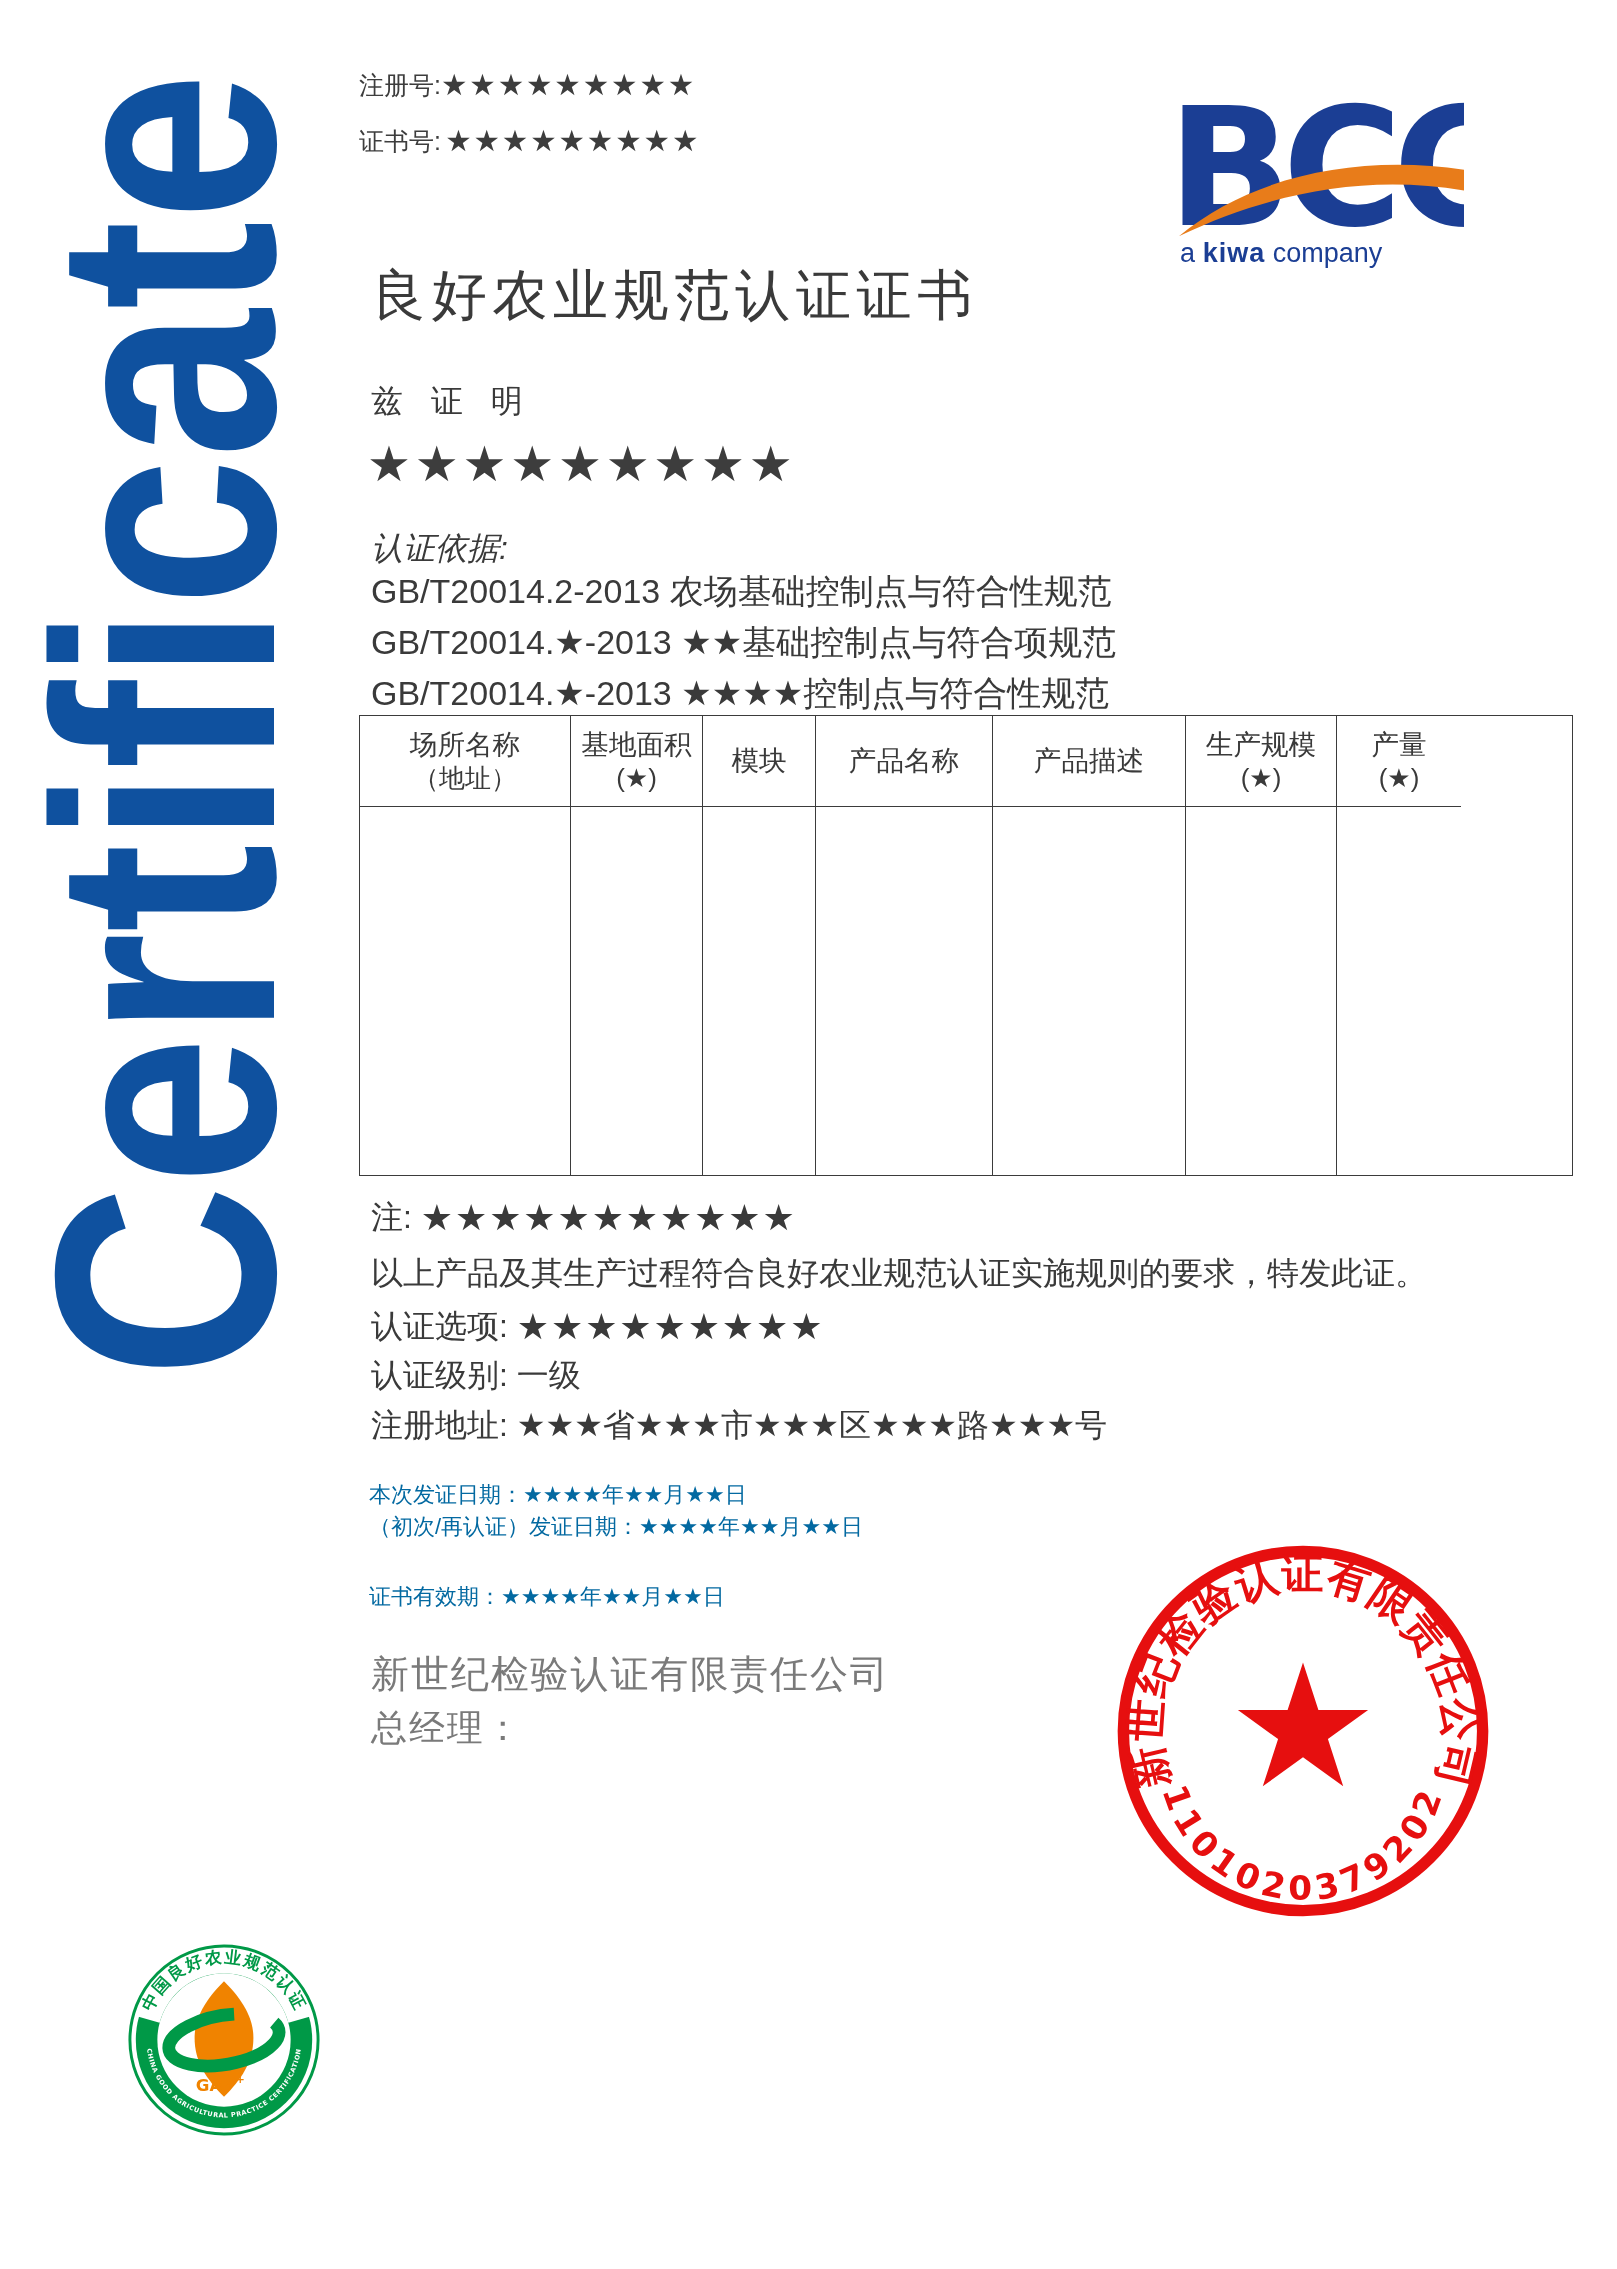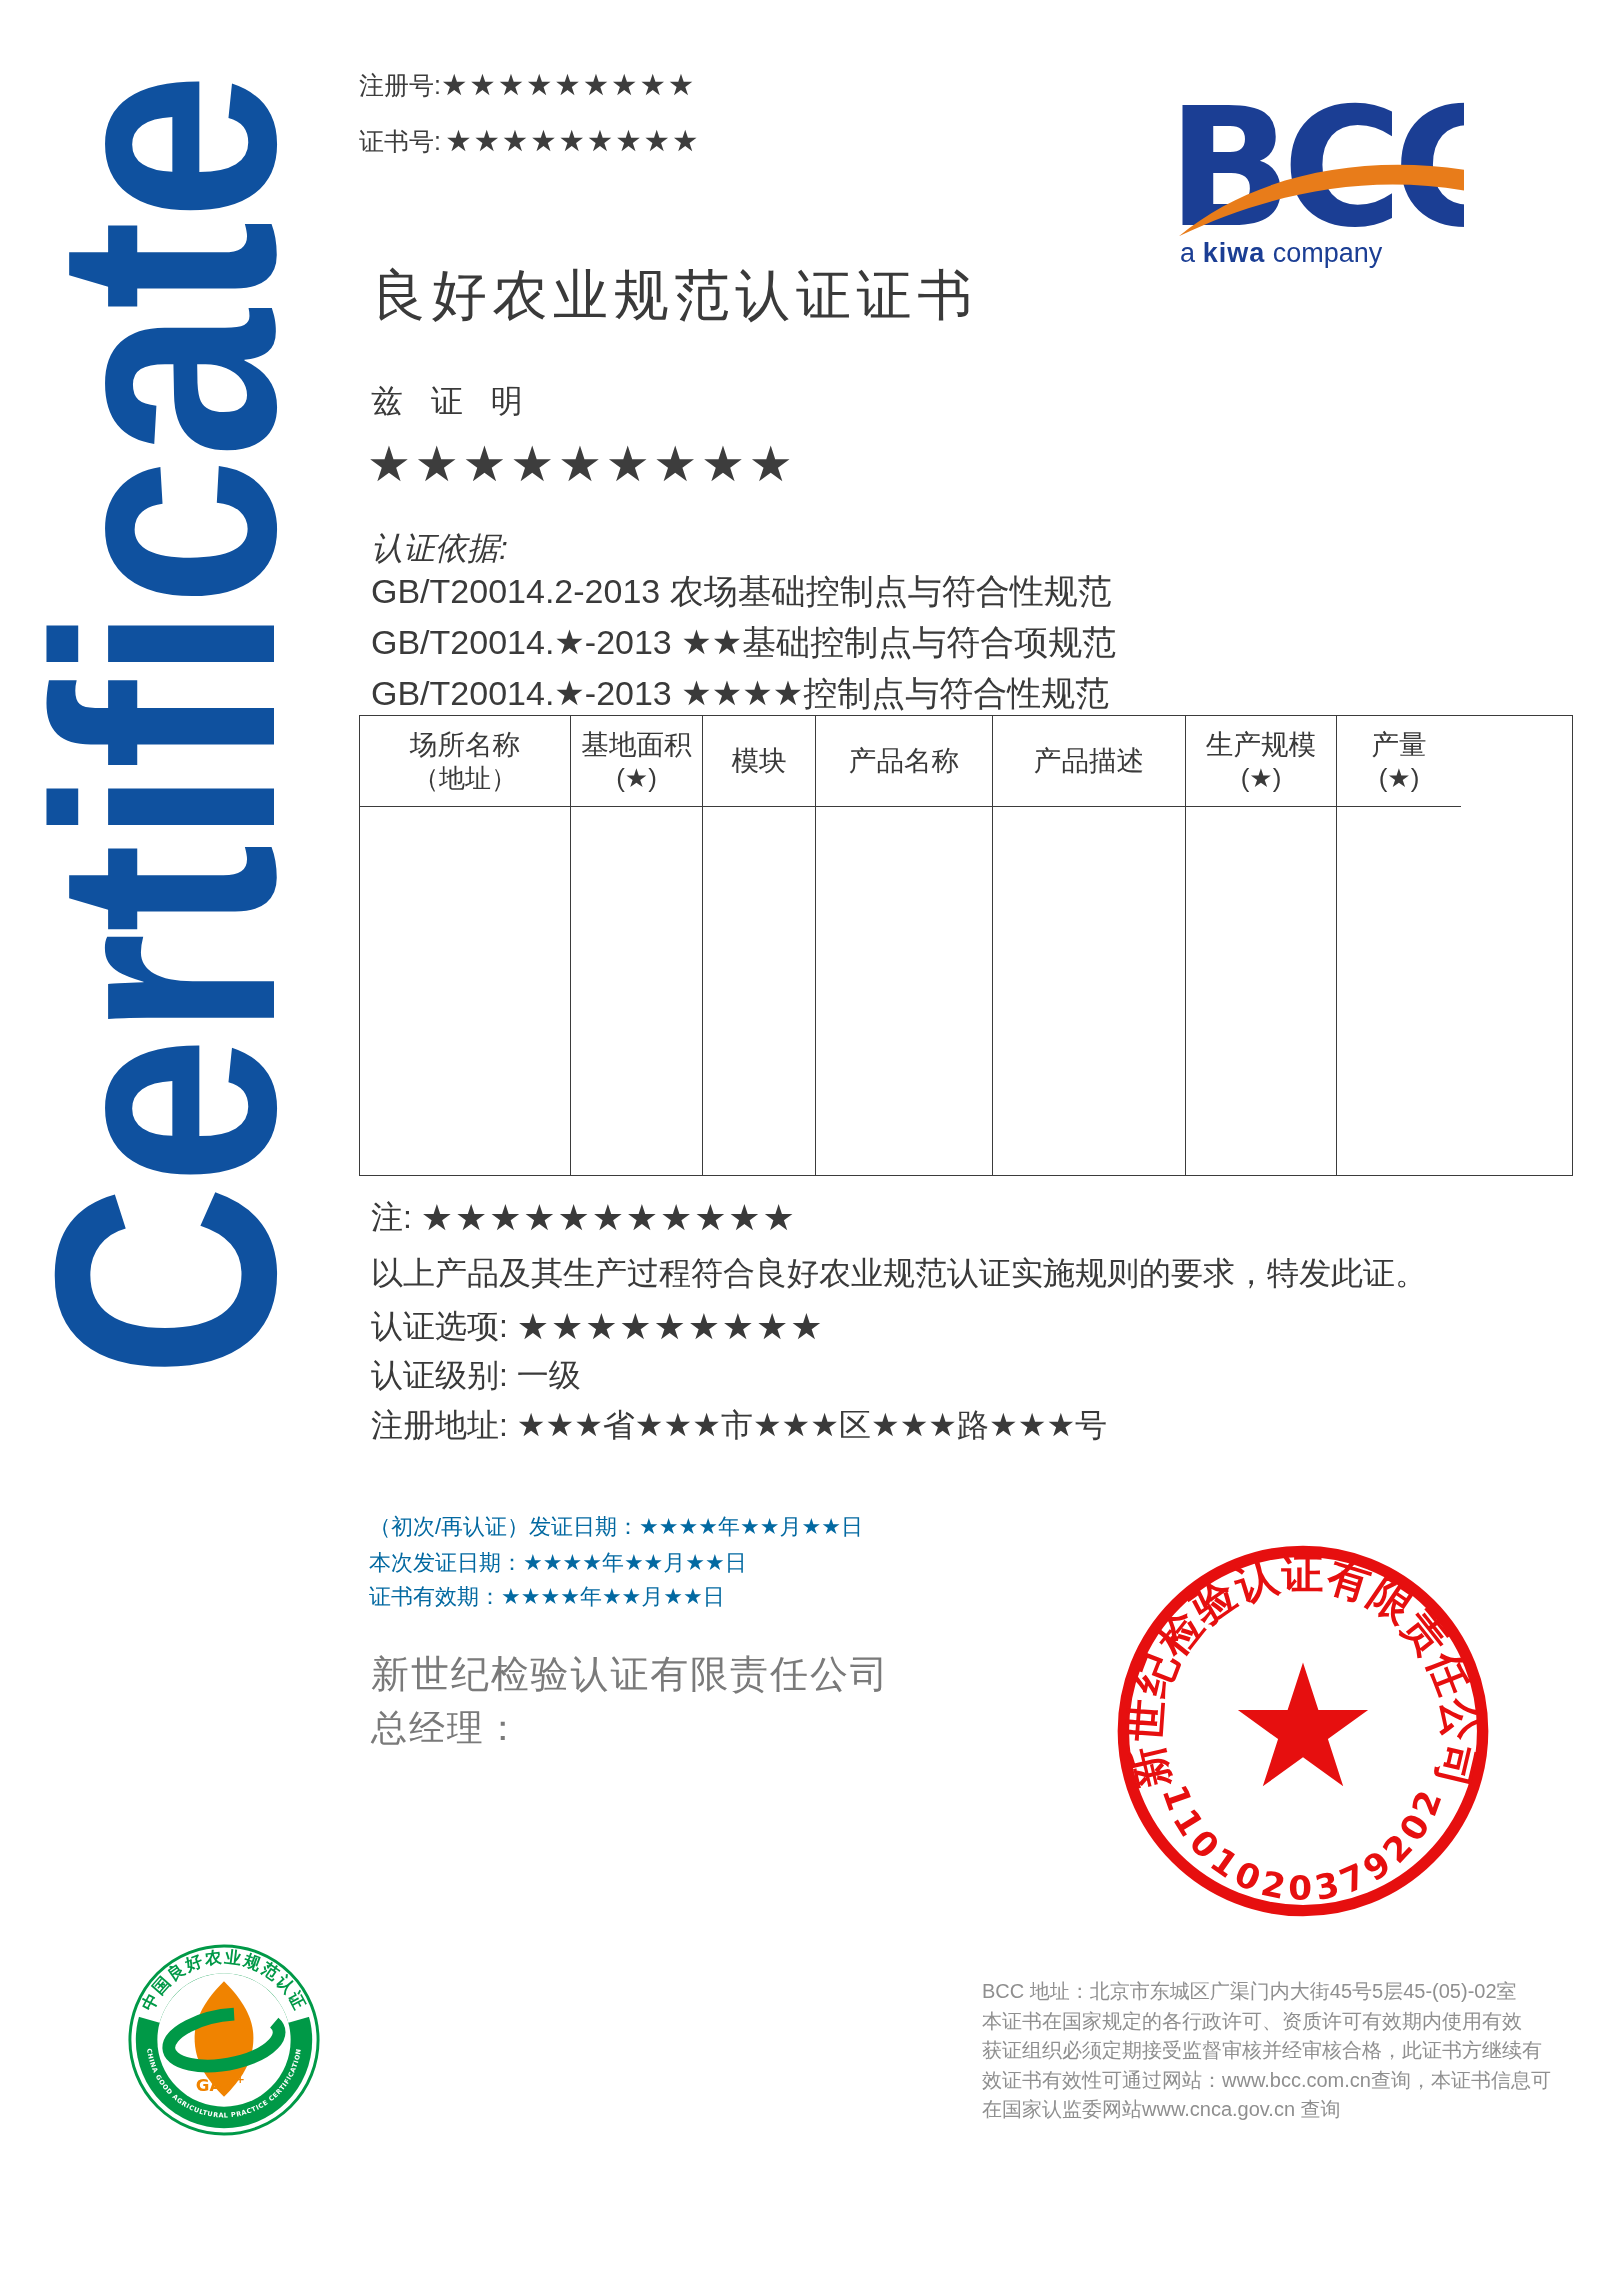--- a/index.html
+++ b/index.html
@@ -51,21 +51,21 @@
   
   .note-line{position:absolute;left:371px;font-size:32px;white-space:nowrap;color:#3a3a3a;}
   .note-line .stars{letter-spacing:1.9px;font-size:36px;vertical-align:-1.9px;}
   #note-row{top:1196px;}
   #statement-row{top:1252px;}
   #option-row{top:1305px;}
   #level-row{top:1354px;}
   #address-row{top:1404px;}
   
   .date-line{position:absolute;left:369px;font-size:22px;color:#0369a1;white-space:nowrap;}
-  #date-0{top:1512px;} #date-1{top:1548px;text-align:right;} #date-2{top:1582px;}
+  #date-0{top:1512px;} #date-1{top:1480px;text-align:right;} #date-2{top:1582px;}
   
   .issuer-company{position:absolute;left:371px;top:1649px;font-size:38px;color:#7a7a7a;letter-spacing:1.9px;}
   .issuer-role{position:absolute;left:371px;top:1704px;font-size:36px;color:#7a7a7a;letter-spacing:1.9px;}
   
   .stamp{position:absolute;left:1111px;top:1539px;width:384px;height:384px;}
   
   .gap-logo{position:absolute;left:126px;top:1942px;width:196px;height:196px;}
   
   .footer-text{position:absolute;left:982px;top:1977px;width:514px;font-size:20px;line-height:29.5px;color:#8f8f8f;}
   .footer-text div{white-space:nowrap;}
@@ -188,22 +188,15 @@
     </text>
     <text font-size="6.6" font-weight="bold" fill="#ffffff" letter-spacing="0.6" font-family="DejaVu Sans, sans-serif">
       <textPath href="#gapBottomArc" startOffset="50%" text-anchor="middle">CHINA GOOD AGRICULTURAL PRACTICE CERTIFICATION</textPath>
     </text>
     <path d="M100,40 C122,62 130,80 130,98 C130,122 118,140 100,158 C82,140 70,122 70,98 C70,80 78,62 100,40 Z" fill="#f08300"></path>
     <path d="M151.3,82.3 A57,25 -10 1 1 110.3,73.6" fill="none" stroke="#009947" stroke-width="13"></path>
     <text x="91" y="152" font-size="17" font-weight="bold" fill="#f08300" text-anchor="middle" font-family="DejaVu Sans, sans-serif">GAP</text>
     <text x="112" y="144" font-size="11" font-weight="bold" fill="#f08300" font-family="DejaVu Sans, sans-serif">+</text>
   </svg>
 
-  <div class="footer-text">
-    <div>BCC 地址：北京市东城区广渠门内大街45号5层45-(05)-02室</div>
-    <div>本证书在国家规定的各行政许可、资质许可有效期内使用有效</div>
-    <div>获证组织必须定期接受监督审核并经审核合格，此证书方继续有</div>
-    <div>效证书有效性可通过网站：www.bcc.com.cn查询，本证书信息可</div>
-    <div>在国家认监委网站www.cnca.gov.cn 查询</div>
-  </div>
 
 </div>
 
 
 </body></html>

